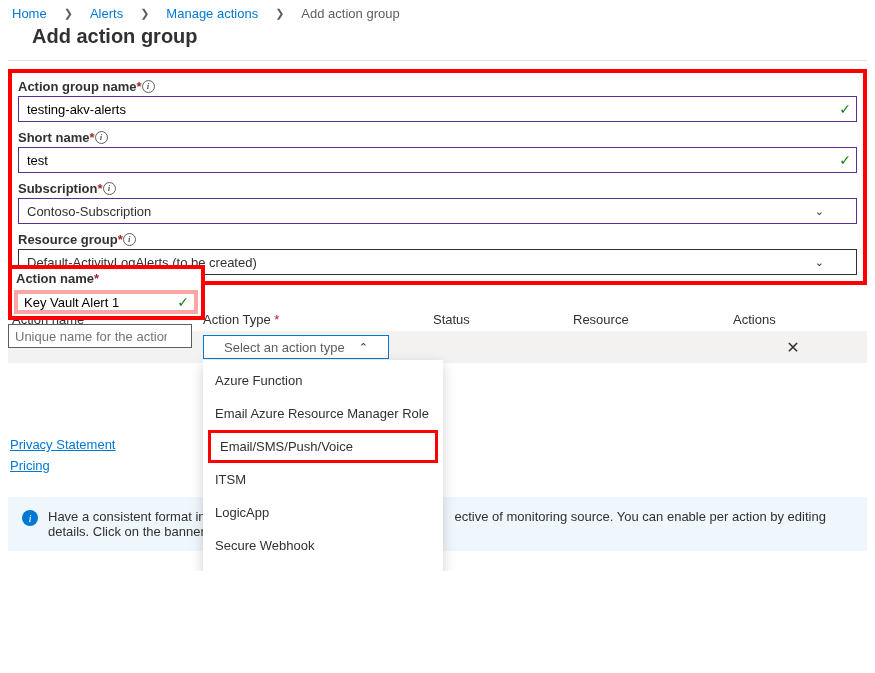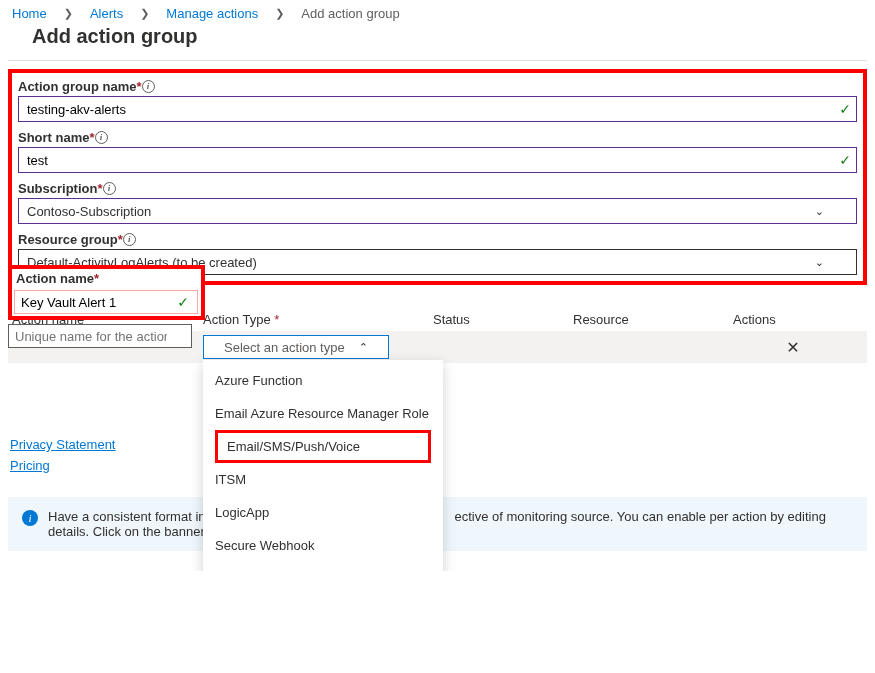--- a/index.html
+++ b/index.html
@@ -122,21 +122,21 @@
     width: 197px;
     position: relative;
     z-index: 5;
     background: #fff;
   }
   .red-box-name .field-label { margin: 2px 0 4px 2px; }
   .name-input-holder { position: relative; }
   input.name-input {
     width: 184px;
     height: 24px;
-    border: 1px solid #fca5a5;
+    border: 4px solid #fca5a5;
     padding: 0 24px 0 6px;
     font-size: 13px;
     outline: none;
   }
   input.name-input.placeholder {
     border: 1px solid #605e5c;
     color: #605e5c;
   }
 
   .type-dropdown {
@@ -164,21 +164,21 @@
     padding: 4px 0;
   }
   .dropdown-item {
     padding: 9px 12px;
     font-size: 13px;
     color: #323130;
     cursor: pointer;
   }
   .dropdown-item.highlight {
     border: 3px solid #ff0000;
-    margin: 0 12px;
+    margin: 0 5px;
     padding: 6px 9px;
   }
   .x-action {
     font-size: 16px;
     color: #323130;
     text-align: center;
     cursor: pointer;
   }
 
   .links-block { margin: 40px 0 0 2px; }

